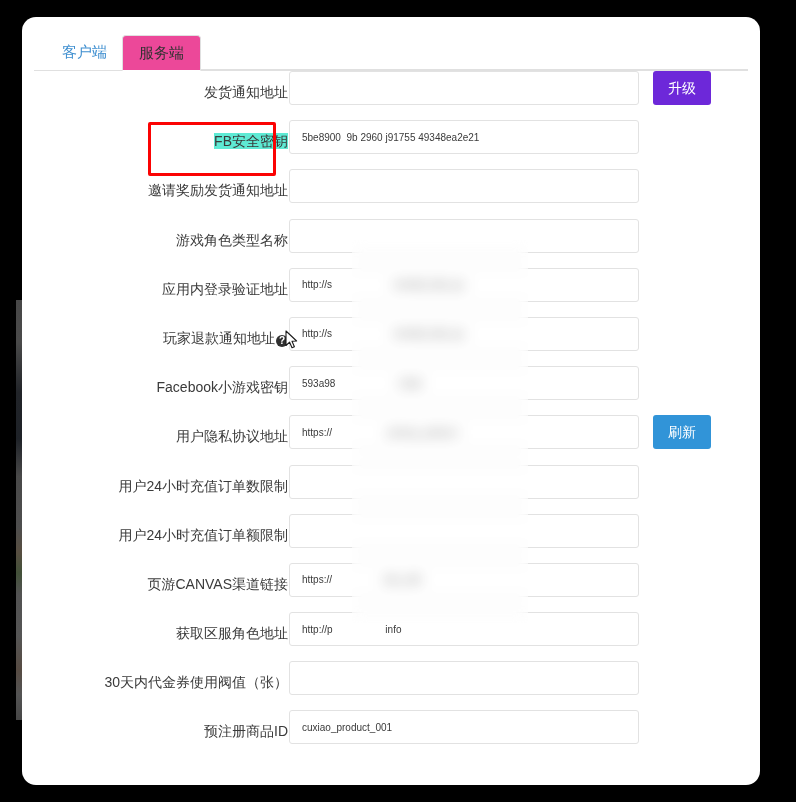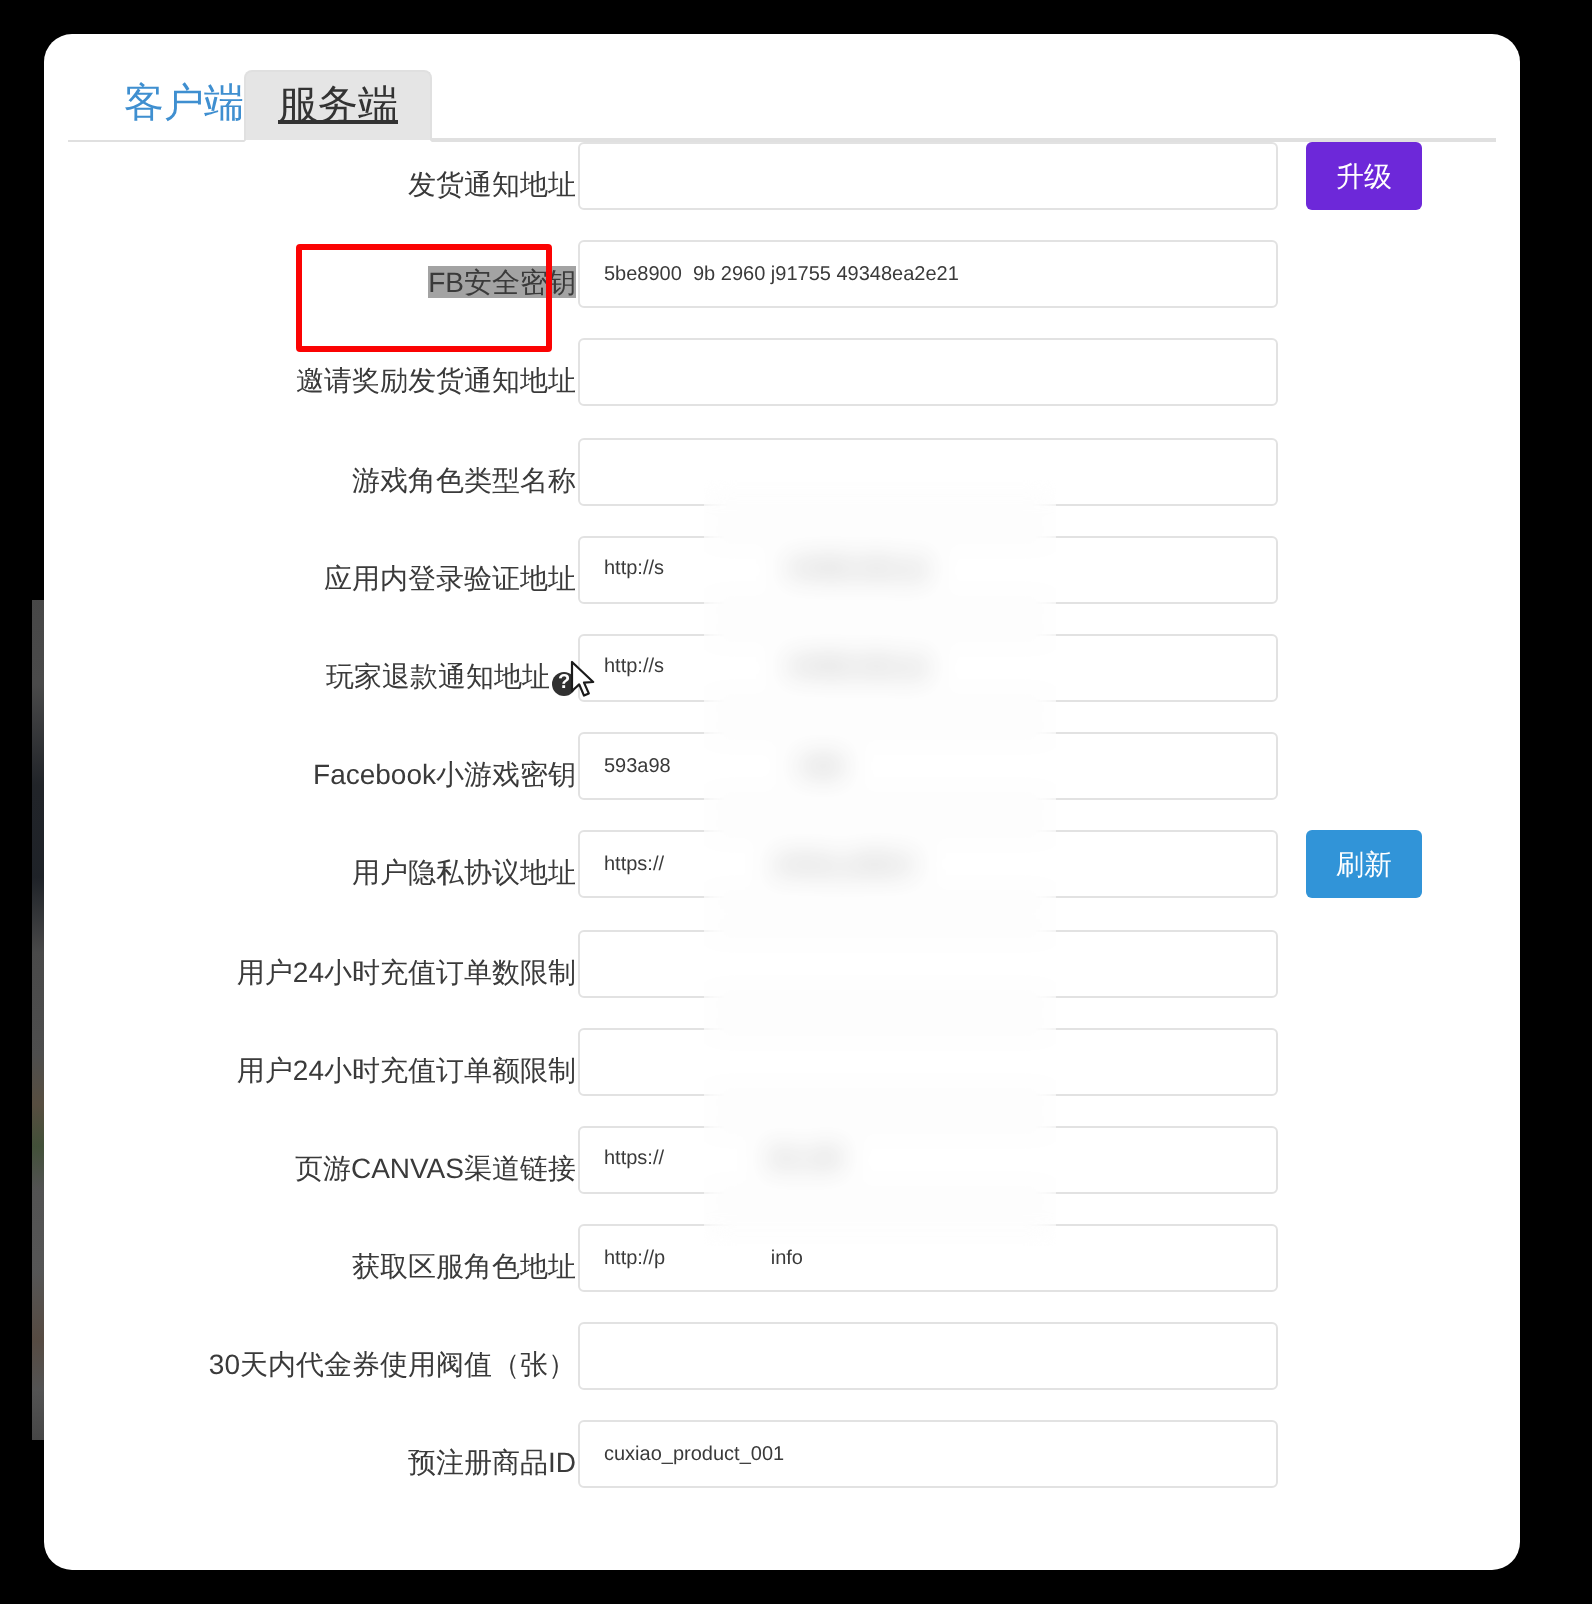--- a/index.html
+++ b/index.html
@@ -68,40 +68,39 @@
     top: 53px;
     width: 714px;
     height: 1px;
     background: #e0e0e0;
   }
   .tab {
     position: absolute;
     top: 18px;
     height: 36px;
     line-height: 34px;
-    font-size: 20px;
+    font-size: 15px;
     padding: 0 16px;
     box-sizing: border-box;
     white-space: nowrap;
   }
   .tab-inactive {
     left: 24px;
     color: #3f8fd0;
     cursor: pointer;
   }
   .tab-active {
     left: 100px;
     color: #333333;
-    background: #e5e5e5;
+    background: #ec4899;
     border: 1px solid #e0e0e0;
     border-bottom: 1px solid #ffffff;
     border-radius: 4px 4px 0 0;
     z-index: 3;
     cursor: pointer;
-    text-decoration: underline;
   }
   .tab-filler {
     position: absolute;
     left: 171px;
     top: 18px;
     width: 555px;
     height: 35px;
     border-bottom: 1px solid #e0e0e0;
     box-sizing: border-box;
   }
@@ -185,21 +184,21 @@
     top: 105px;
     width: 128px;
     height: 54px;
     border: 3px solid #fb0303;
     border-radius: 2px;
     box-sizing: border-box;
     pointer-events: none;
     z-index: 6;
   }
   .sel-highlight {
-    background: #a3a3a3;
+    background: #5eead4;
   }
 
   
   .blur-overlay {
     position: absolute;
     left: 330px;
     top: 223px;
     width: 176px;
     height: 383px;
     backdrop-filter: blur(7px);

